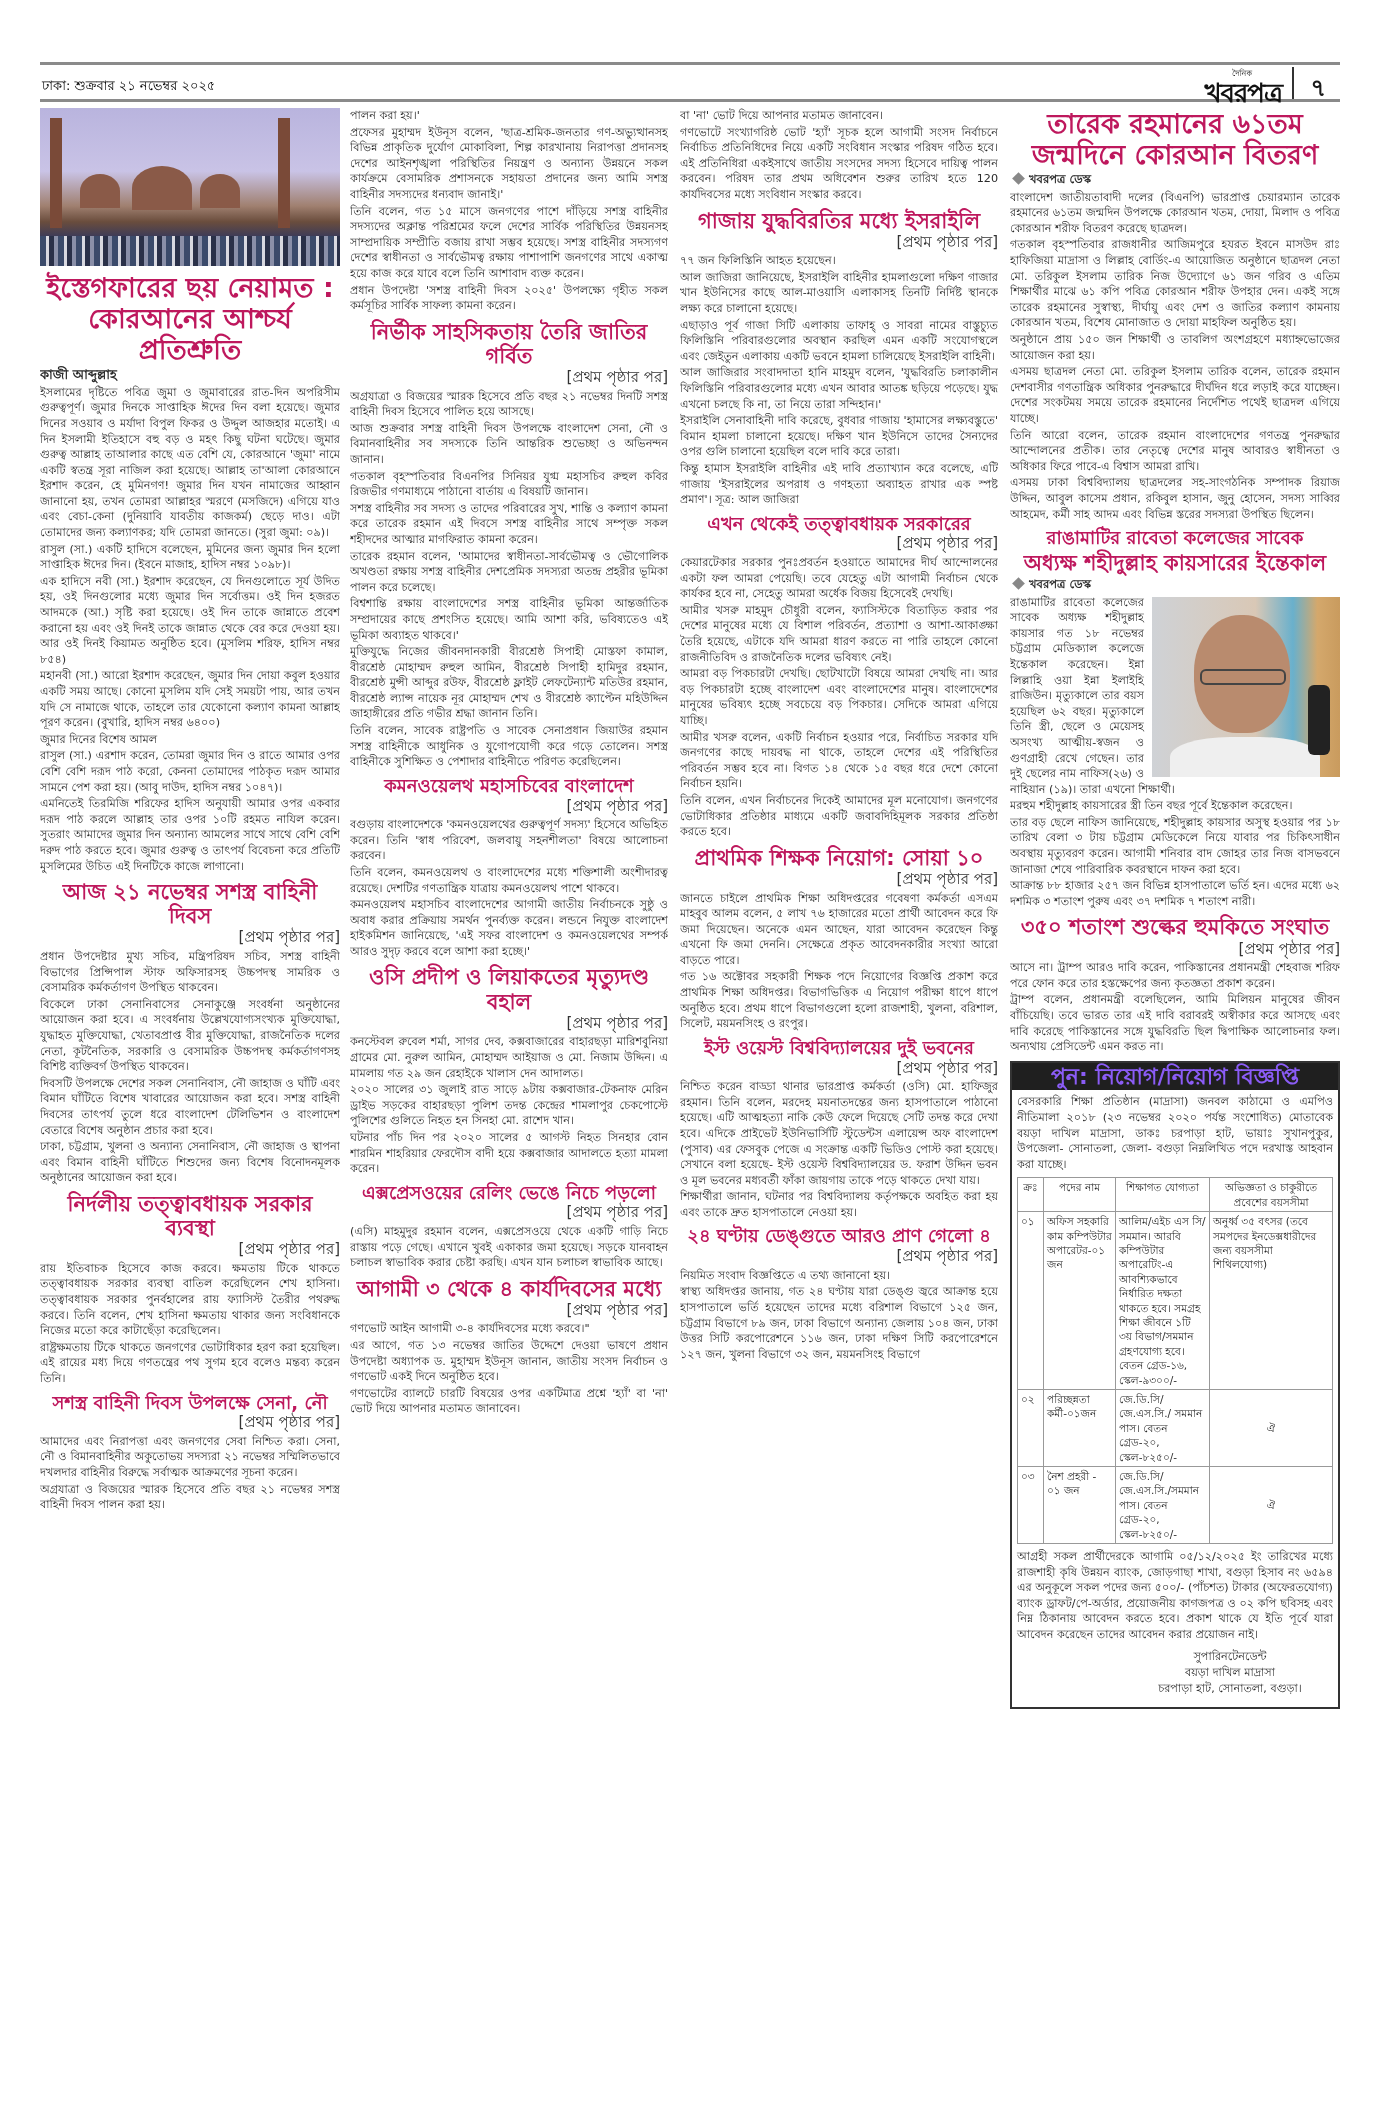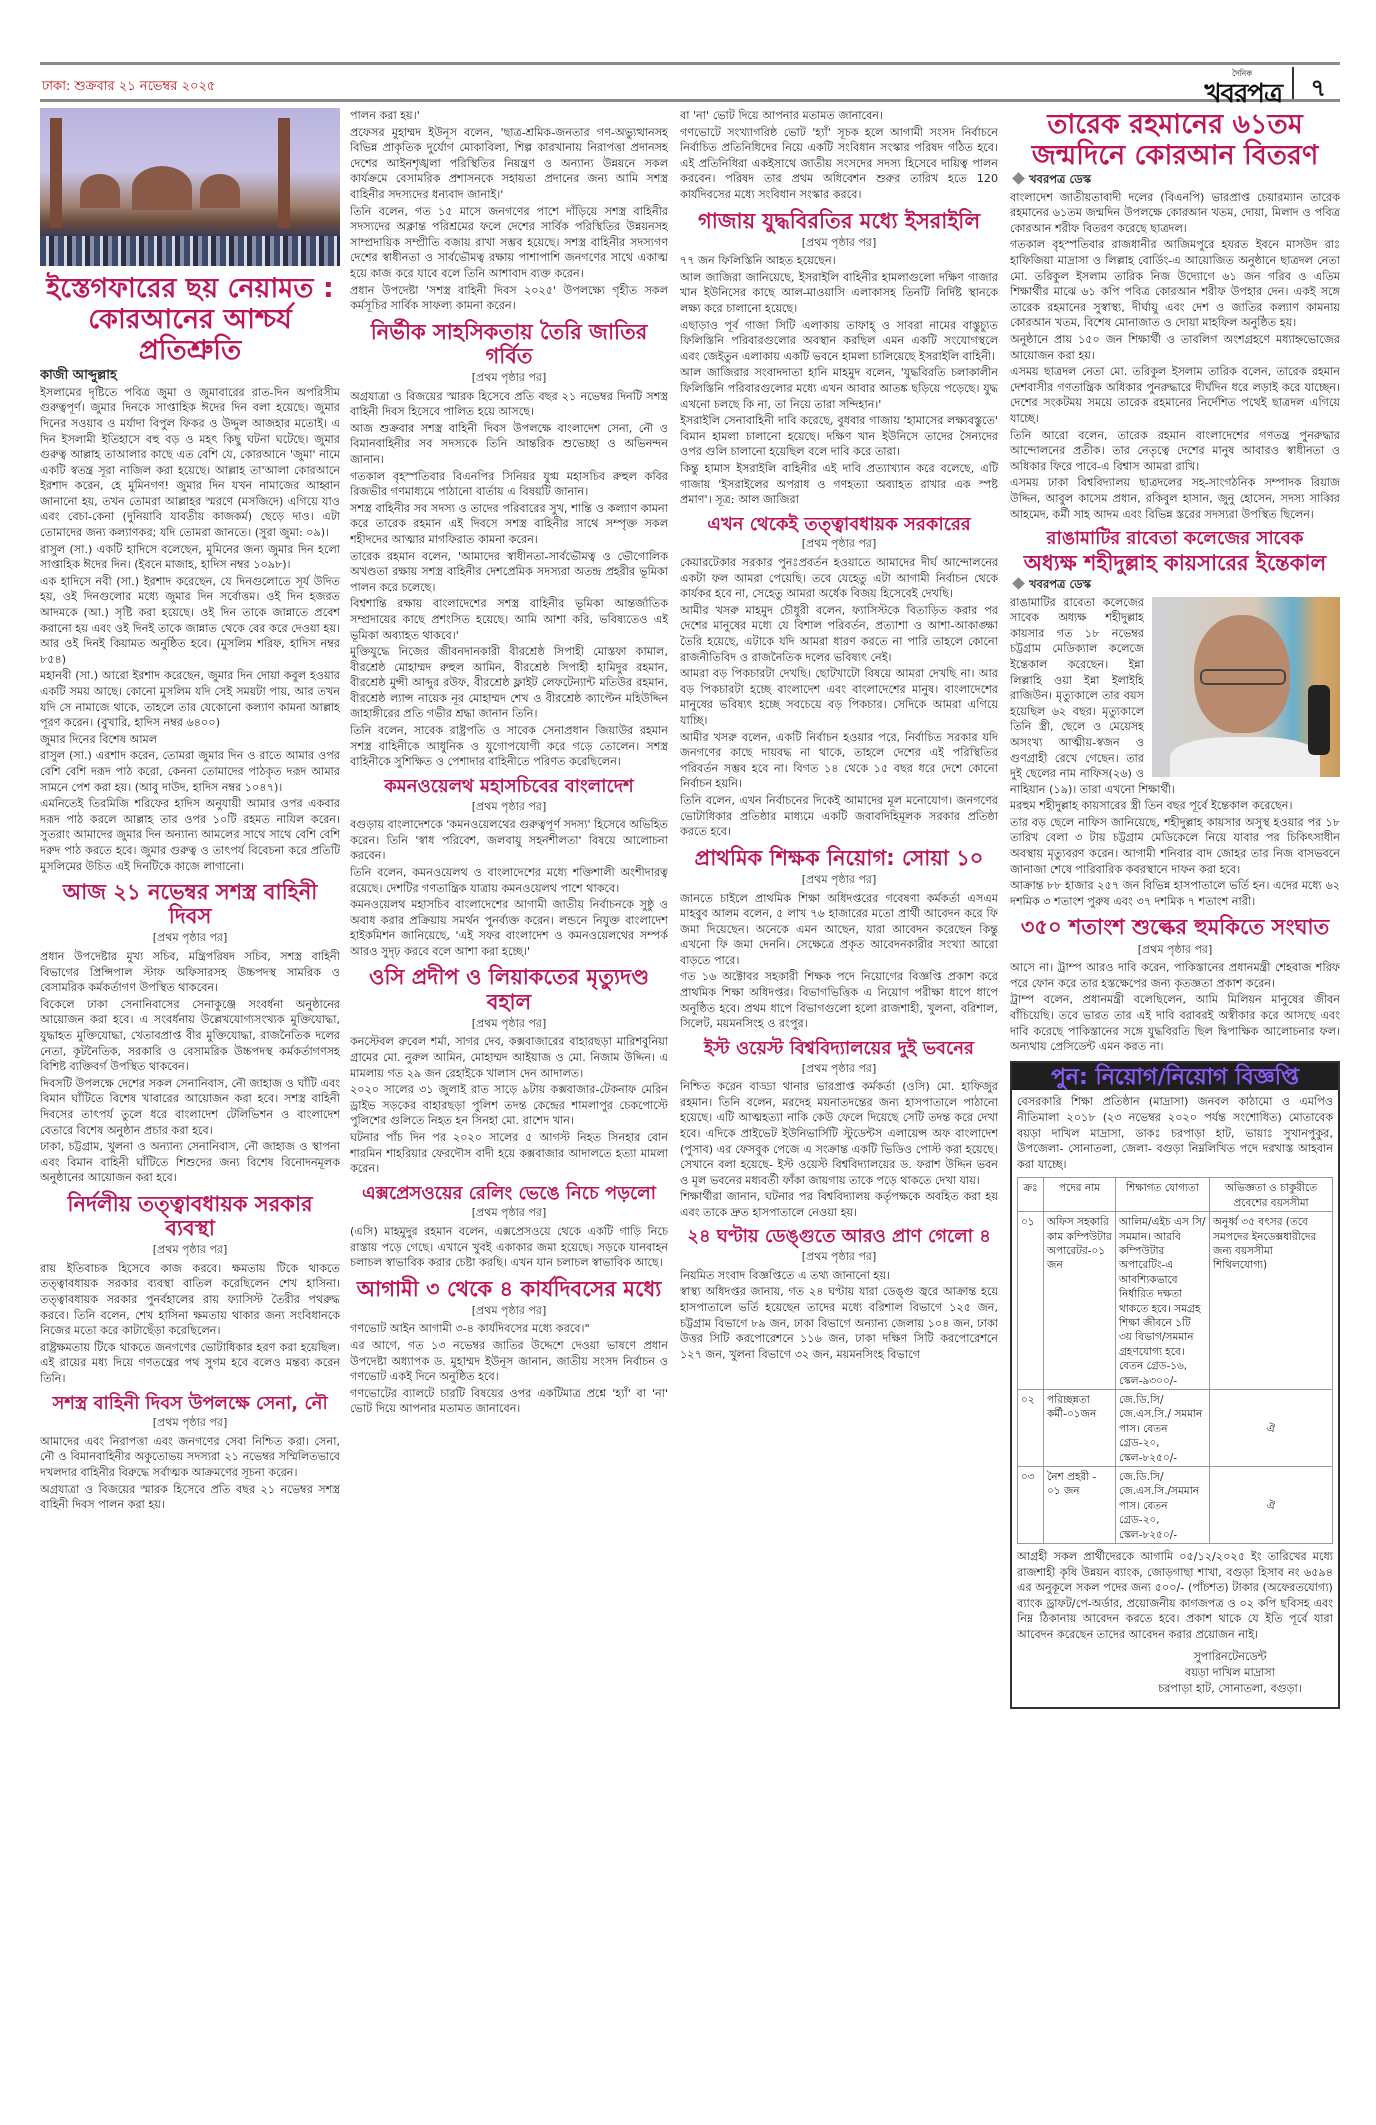--- a/index.html
+++ b/index.html
@@ -1,20 +1,20 @@
 <!DOCTYPE html>
 <html><head>
 <meta charset="utf-8">
 <style>
   * { box-sizing: border-box; margin: 0; padding: 0; }
   html, body { width: 1376px; height: 2125px; background: #ffffff; overflow: hidden; }
   body { font-family: "DejaVu Sans", sans-serif; color: #1a1a1a; position: relative; }
 
   .masthead { position: absolute; left: 40px; top: 62px; width: 1300px; height: 40px; border-top: 3px solid #8a8a8a; border-bottom: 3px solid #8a8a8a; }
-  .masthead .date { position: absolute; left: 2px; top: 11px; font-size: 13px; color: #b91c1c; }
+  .masthead .date { position: absolute; left: 2px; top: 11px; font-size: 13px; color: #000000; }
   .masthead .logo { position: absolute; right: 58px; top: 2px; text-align: right; }
   .masthead .logo .small { font-size: 8px; display: block; margin-right: 30px; color: #222; }
   .masthead .logo .big { font-size: 26px; font-weight: bold; letter-spacing: -1px; color: #111; font-family: "DejaVu Serif", serif; line-height: 26px; }
   .masthead .sep { position: absolute; right: 46px; top: 2px; width: 2px; height: 32px; background: #333; }
   .masthead .pageno { position: absolute; right: 14px; top: 4px; font-size: 24px; font-weight: bold; }
 
   .col { position: absolute; top: 108px; font-size: 11.2px; line-height: 15.6px; text-align: justify; color: #2a2a2a; overflow: hidden; }
   .col1 { left: 40px; width: 300px; height: 2000px; }
   .col2 { left: 350px; width: 318px; height: 2000px; }
   .col3 { left: 680px; width: 318px; height: 2000px; }
@@ -22,21 +22,21 @@
 
   .photo-mosque { width: 300px; height: 158px; background: linear-gradient(180deg, #b9b4de 0%, #c9c3e6 40%, #a08070 62%, #6a4d3d 72%, #3a3a5a 82%, #4a5070 100%); position: relative; overflow: hidden; }
   .photo-mosque .dome { position: absolute; background: #8a5a48; border-radius: 50% 50% 0 0; }
   .photo-mosque .minaret { position: absolute; background: #7a4a38; width: 12px; }
   .photo-mosque .crowd { position: absolute; left: 0; bottom: 0; width: 100%; height: 30px; background: repeating-linear-gradient(90deg, #3b4a6a 0 6px, #d8d8e0 6px 9px, #2a3048 9px 14px, #8a8fa8 14px 18px); }
 
   .hl { font-weight: bold; color: #be185d; text-align: center; line-height: 1.15; margin: 6px 0 2px; }
   .hl.xl { font-size: 27px; }
   .hl.lg { font-size: 21px; }
   .hl.md { font-size: 18px; }
-  .cont { text-align: center; font-size: 11px; color: #333; margin-bottom: 3px; }
+  .cont { text-align: right; font-size: 15px; color: #333; margin-bottom: 3px; }
   .byline { font-weight: bold; font-size: 13px; margin: 2px 0 2px; text-align: left; }
   .desk { font-weight: bold; font-size: 11.5px; margin: 2px 0; text-align: left; }
   .desk .diamond { display: inline-block; width: 9px; height: 9px; background: #888; transform: rotate(45deg); margin: 0 6px 0 4px; }
   p { margin-bottom: 1px; }
 
   .obit-wrap { overflow: hidden; }
   .obit-photo { float: right; width: 188px; height: 180px; margin: 2px 0 4px 8px; background: linear-gradient(90deg, #cfd2d6 0%, #d9c8b6 55%, #69b0cc 75%, #d4a86c 88%, #c99b5e 100%); position: relative; overflow: hidden; }
   .obit-photo .head { position: absolute; left: 42px; top: 18px; width: 96px; height: 118px; background: #b98b6e; border-radius: 48% 48% 44% 44%; }
   .obit-photo .glasses { position: absolute; left: 48px; top: 72px; width: 86px; height: 16px; border: 2px solid #444; border-radius: 6px; }
   .obit-photo .shirt { position: absolute; left: 18px; top: 140px; width: 150px; height: 50px; background: #efefef; border-radius: 40% 40% 0 0; }

